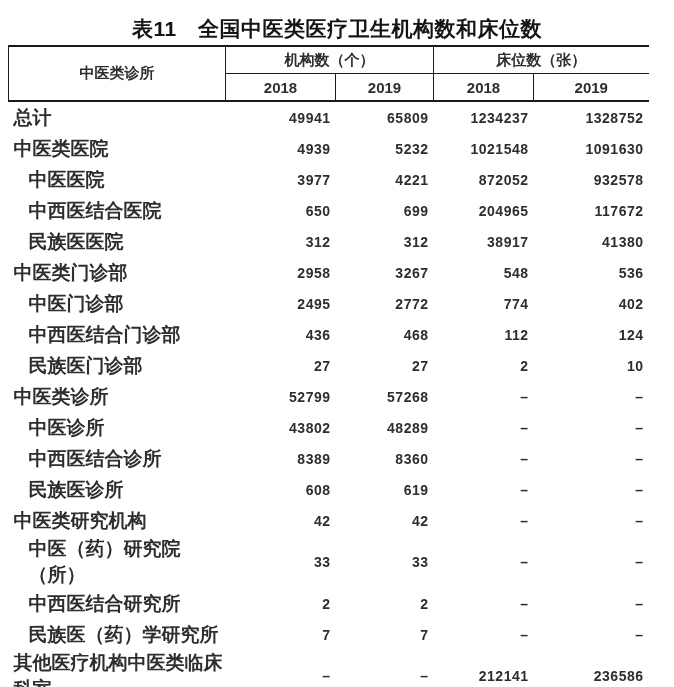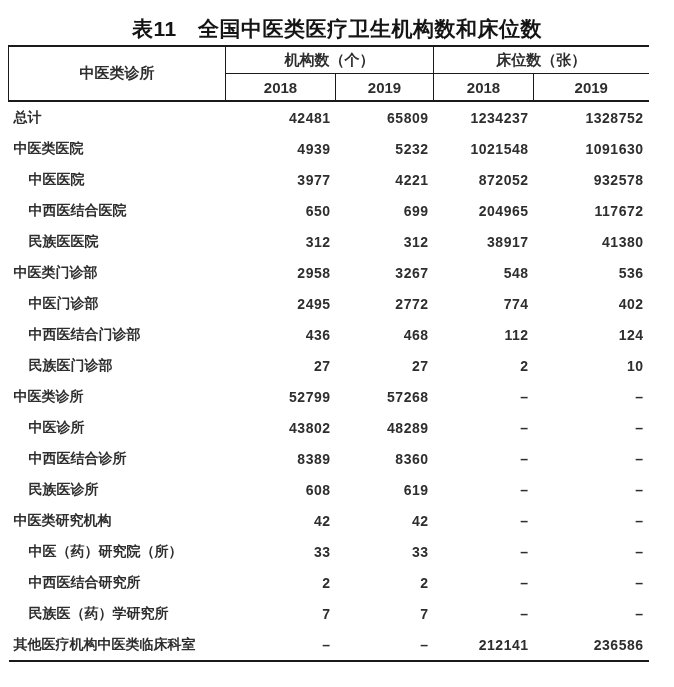--- a/index.html
+++ b/index.html
@@ -50,21 +50,21 @@
   th.yr-1  { border-right: 1px solid #1a1a1a; }
   th.yr-2  { border-right: 1px solid #1a1a1a; }
 
   tbody td {
     height: 31px;
     padding: 0;
     vertical-align: middle;
     font-weight: bold;
     color: #2e2e2e;
   }
-  td.lbl { text-align: left; font-size: 14px; padding-left: 5px; }
+  td.lbl { text-align: left; font-size: 19px; padding-left: 5px; }
   td.lbl.ind { padding-left: 20px; margin-top: 43px; }
   td.num { text-align: right; font-size: 14px; padding-right: 5px; letter-spacing: 0.5px; }
 
   .note {
     margin: 12px 0 0 40px;
     font-family: "Liberation Serif", "DejaVu Serif", serif;
     font-size: 15px;
     color: #595959;
     letter-spacing: 2.5px;
   }
@@ -93,21 +93,21 @@
       <tr>
         <th class="yr yr-0">2018</th>
         <th class="yr yr-1">2019</th>
         <th class="yr yr-2">2018</th>
         <th class="yr yr-3">2019</th>
       </tr>
     </thead>
     <tbody id="tbody">
         <tr>
           <td class="lbl">总计</td>
-          <td class="num">42481</td>
+          <td class="num">49941</td>
           <td class="num">65809</td>
           <td class="num">1234237</td>
           <td class="num">1328752</td>
         </tr>
         <tr>
           <td class="lbl">中医类医院</td>
           <td class="num">4939</td>
           <td class="num">5232</td>
           <td class="num">1021548</td>
           <td class="num">1091630</td>

